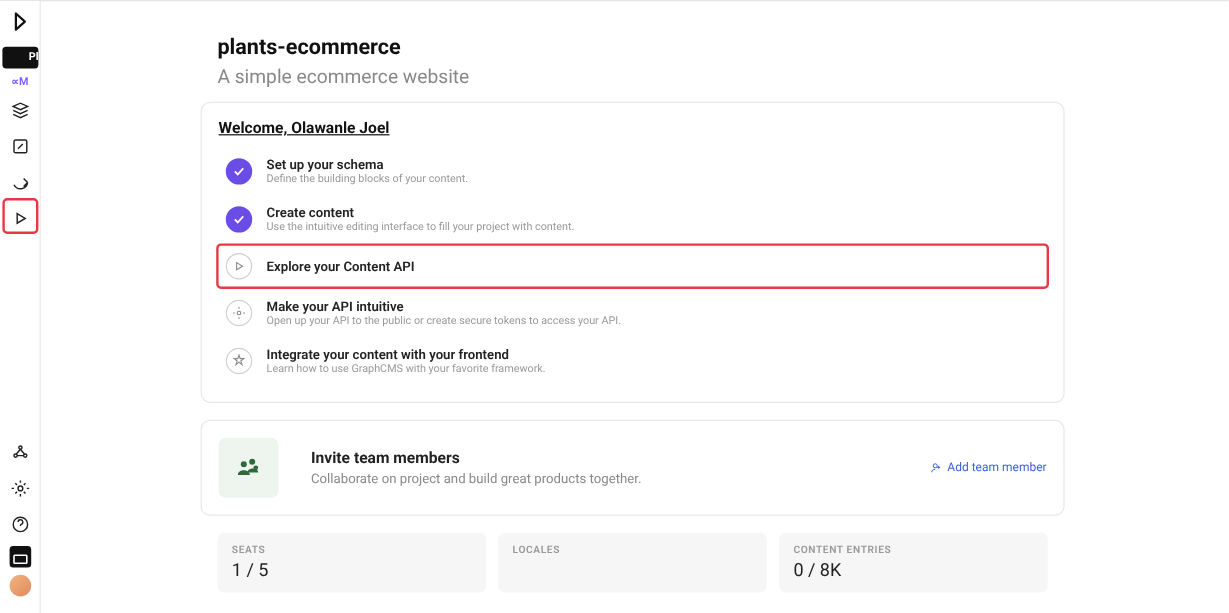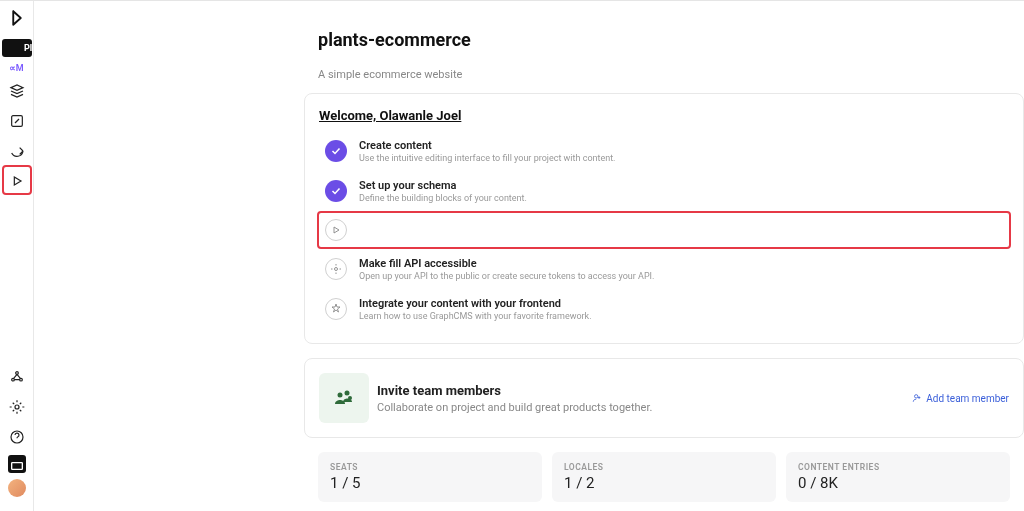--- a/index.html
+++ b/index.html
@@ -10,41 +10,41 @@
     .sidebar-bottom { margin-top: auto; padding-bottom: 6px; }
     .logo { width: 18px; height: 18px; display:flex; align-items:center; justify-content:center; margin-bottom: 6px; }
     .nav-icon { width: 24px; height: 24px; display:flex; align-items:center; justify-content:center; color: #222; border-radius: 4px; cursor: pointer; }
     .nav-icon svg { width: 16px; height: 16px; stroke: currentColor; }
     .nav-pl { background:#111; color:#fff; border-radius:3px; width:30px; height:18px; font-size:9px; font-weight:700; display:flex; align-items:center; justify-content:center;padding-left:23px; }
     .nav-ml { color:#7c5cff; font-size:9px; font-weight:600; }
     .highlight-box { position: absolute; border: 2px solid #e63946; border-radius: 4px; pointer-events: none; }
     .highlight-sidebar { top: 164px; left: 2px; width: 30px; height: 30px; }
     .avatar-img { width: 18px; height: 18px; border-radius: 50%; background: linear-gradient(135deg,#f3b37f,#e08a5f); }
 
-    .main { flex: 1; overflow-y: auto; padding: 28px 0 20px; display:flex; flex-direction:column; align-items:flex-end; }
+    .main { flex: 1; overflow-y: auto; padding: 28px 0 20px; display:flex; flex-direction:column; align-items:center; }
     .container { width: 720px; margin-left: -4px; }
     .header { margin-bottom: 12px; padding-left: 14px; }
     .title { font-size: 18px; font-weight: 700; color:#111; }
-    .subtitle { font-size: 11px; color: #888; margin-top: 18px; }
+    .subtitle { font-size: 16px; color: #888; margin-top: 4px; }
 
     .card { border: 1px solid #e8e8e8; border-radius: 8px; padding: 14px; background:#fff; margin-bottom: 14px; }
     .welcome { font-size: 13px; font-weight: 700; margin-bottom: 8px; text-decoration: underline; }
     .step { display:flex; align-items:center; gap:12px; padding: 8px 6px; border-radius: 6px; position: relative; cursor:pointer; }
     .step-icon { width: 22px; height: 22px; border-radius: 50%; display:flex; align-items:center; justify-content:center; flex-shrink:0; }
     .step-icon.done { background:#6b4de6; color:#fff; }
     .step-icon.pending { border: 1px solid #d0d0d0; color:#888; background:#fff;}
     .step-icon svg { width: 12px; height: 12px; stroke: currentColor; }
     .step-body { flex:1; }
     .step-title { font-size: 11px; font-weight: 600; color:#222; }
     .step-desc { font-size: 9px; color: #999; margin-top: 1px; }
     .step-chevron { color:#bbb; }
     .step-chevron svg { width:10px; height:10px; }
     .step.highlighted { border: 2px solid #e63946; border-radius: 4px; margin: 0 -2px; padding: 6px 6px; }
 
-    .invite-card { display:flex; align-items:center; gap: 8px; }
+    .invite-card { display:flex; align-items:center; gap: 27px; }
     .invite-icon-box { width: 50px; height: 50px; background:#edf5ee; border-radius: 6px; display:flex; align-items:center; justify-content:center; }
     .invite-title { font-size: 13px; font-weight: 700; color:#222; }
     .invite-desc { font-size: 11px; color: #888; margin-top: 3px; }
     .invite-link { font-size: 10px; color:#3b5fd9; cursor:pointer; display:flex; align-items:center; gap:4px;}
 
     .stats-header { display:flex; justify-content:space-between; align-items:center; padding: 4px 14px 8px; }
     .stats-title { font-size: 13px; font-weight: 700; }
     .upgrade-link { font-size: 10px; color:#3b5fd9; cursor:pointer; display:flex; align-items:center; gap:4px;}
     .stats-grid { display:grid; grid-template-columns: repeat(3, 1fr); gap: 10px; padding: 0 14px;}
     .stat-box { background:#f6f6f7; border-radius: 6px; padding: 10px 12px; }
@@ -127,65 +127,66 @@
       <div class="card">
         <div class="welcome">Welcome, Olawanle Joel</div>
 
         <div class="step">
           <div class="step-icon done">
               <svg viewBox="0 0 24 24" fill="none" stroke-width="3" stroke="white">
                 <path d="M5 12 L10 17 L19 7"></path>
               </svg>
             </div>
           <div class="step-body">
-              <div class="step-title">Create content</div>
-              <div class="step-desc">Use the intuitive editing interface to fill your project with content.</div>
+              <div class="step-title">Set up your schema</div>
+              <div class="step-desc">Define the building blocks of your content.</div>
             </div>
           <div class="step-chevron"><svg viewBox="0 0 24 24" fill="none" stroke-width="2">
                 <path d="M9 6 L15 12 L9 18"></path>
               </svg></div>
         </div>
 
         <div class="step">
           <div class="step-icon done">
               <svg viewBox="0 0 24 24" fill="none" stroke-width="3" stroke="white">
                 <path d="M5 12 L10 17 L19 7"></path>
               </svg>
             </div>
           <div class="step-body">
-              <div class="step-title">Set up your schema</div>
-              <div class="step-desc">Define the building blocks of your content.</div>
+              <div class="step-title">Create content</div>
+              <div class="step-desc">Use the intuitive editing interface to fill your project with content.</div>
             </div>
           <div class="step-chevron"><svg viewBox="0 0 24 24" fill="none" stroke-width="2">
                 <path d="M9 6 L15 12 L9 18"></path>
               </svg></div>
         </div>
 
         <div class="step highlighted">
           <div class="step-icon pending">
               <svg viewBox="0 0 24 24" fill="none" stroke-width="1.8">
                 <polygon points="8,6 18,12 8,18"></polygon>
               </svg>
             </div>
           <div class="step-body">
+              <div class="step-title">Explore your Content API</div>
             </div>
           <div class="step-chevron"><svg viewBox="0 0 24 24" fill="none" stroke-width="2">
                 <path d="M9 6 L15 12 L9 18"></path>
               </svg></div>
         </div>
 
         <div class="step">
           <div class="step-icon pending">
               <svg viewBox="0 0 24 24" fill="none" stroke-width="1.8">
                 <circle cx="12" cy="12" r="3"></circle>
                 <path d="M12 2 L12 5 M12 19 L12 22 M22 12 L19 12 M5 12 L2 12"></path>
               </svg>
             </div>
           <div class="step-body">
-              <div class="step-title">Make fill API accessible</div>
+              <div class="step-title">Make your API intuitive</div>
               <div class="step-desc">Open up your API to the public or create secure tokens to access your API.</div>
             </div>
           <div class="step-chevron"><svg viewBox="0 0 24 24" fill="none" stroke-width="2">
                 <path d="M9 6 L15 12 L9 18"></path>
               </svg></div>
         </div>
 
         <div class="step">
           <div class="step-icon pending">
               <svg viewBox="0 0 24 24" fill="none" stroke-width="1.8">
@@ -226,21 +227,20 @@
       </div>
 
 
       <div class="stats-grid">
         <div class="stat-box">
             <div class="stat-label">SEATS</div>
             <div class="stat-value">1 / 5</div>
           </div>
         <div class="stat-box">
             <div class="stat-label">LOCALES</div>
-            <div class="stat-value">1 / 2</div>
           </div>
         <div class="stat-box">
             <div class="stat-label">CONTENT ENTRIES</div>
             <div class="stat-value">0 / 8K</div>
           </div>
 
       </div>
     </div>
   </main>
 </div>

